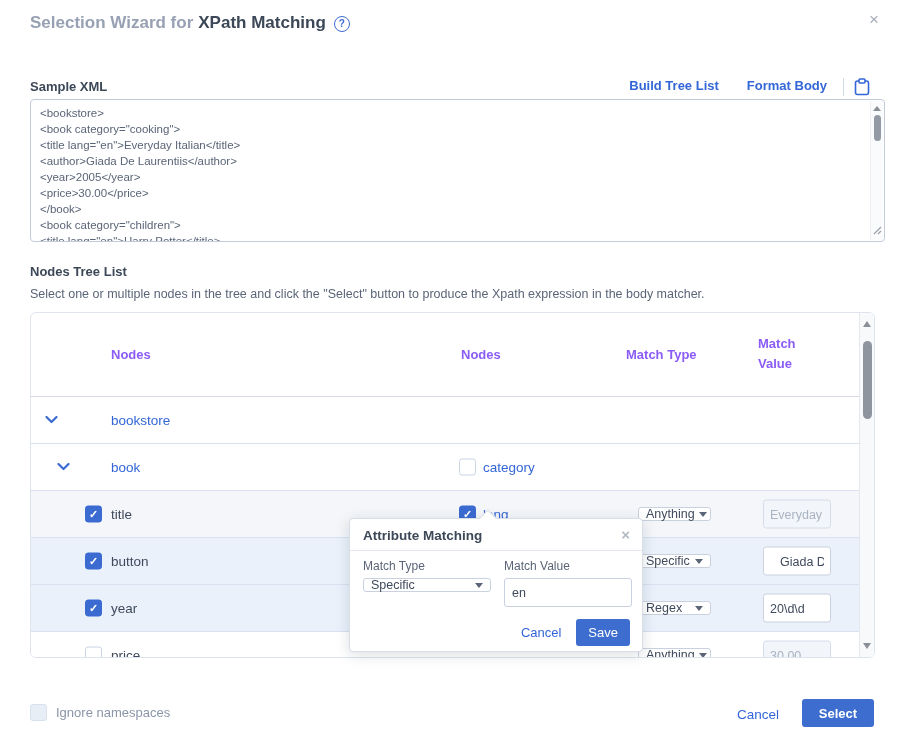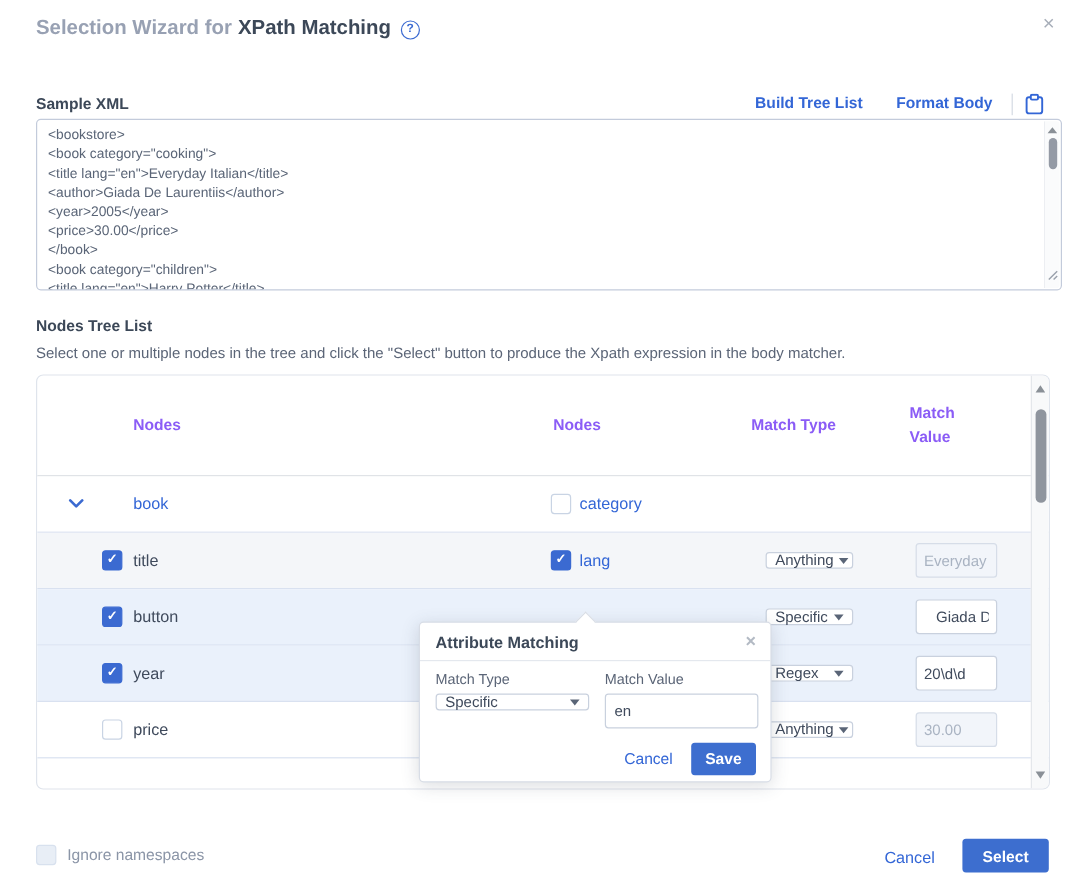--- a/index.html
+++ b/index.html
@@ -136,21 +136,21 @@
     width:128px; height:29px; border:1px solid #c9d1de; border-radius:3px;
     font-size:12.5px; color:#3f4a5c; padding:0 7px; outline:none;
     font-family:"Liberation Sans",sans-serif;
   }
   .popup .pfoot { display:flex; justify-content:flex-end; align-items:center; padding:12px 12px 0 0; }
   .popup .pfoot .blue-link { font-weight:normal; font-size:13px; margin-right:15px; }
   .btn-blue {
     background:#3d6ecf; color:#fff; border:none; border-radius:3px;
     font-family:"Liberation Sans",sans-serif; font-size:13px; cursor:pointer;
   }
-  .popup .btn-blue { padding:6px 12px;font-weight:bold; }
+  .popup .btn-blue { padding:6px 12px; }
 
   
   .foot-ns { left:30px; top:704px; display:flex; align-items:center; }
   .foot-ns .cb { margin-right:9px; }
   .foot-ns .nslabel { font-size:13px; color:#8b95a7; }
   .foot-cancel { left:737px; top:707px; font-weight:normal; font-size:13.5px; }
   .foot-select { left:802px; top:699px; width:72px; height:28px; font-weight:bold; }
 </style>
 </head>
 <body>
@@ -200,20 +200,28 @@
 <div class="abs tree-desc">Select one or multiple nodes in the tree and click the "Select" button to produce the Xpath expression in the body matcher.</div>
 
 <div class="treewrap">
   <div class="thead">
     <span style="left:80px">Nodes</span>
     <span style="left:430px">Nodes</span>
     <span style="left:595px">Match Type</span>
     <span style="left:727px; width:46px">Match Value</span>
   </div>
 
+  <div class="trow">
+    <span class="cell chev" style="left:14px">
+      <svg width="13" height="9" viewBox="0 0 13 9">
+          <path d="M1.5 1.5l5 5 5-5" stroke="#3b6ad1" stroke-width="2.2" fill="none" stroke-linecap="round" stroke-linejoin="round"></path>
+        </svg>
+    </span>
+    <span class="cell nodelabel blue" style="left:80px">bookstore</span>
+  </div>
 
   <div class="trow">
     <span class="cell chev" style="left:26px">
       <svg width="13" height="9" viewBox="0 0 13 9">
           <path d="M1.5 1.5l5 5 5-5" stroke="#3b6ad1" stroke-width="2.2" fill="none" stroke-linecap="round" stroke-linejoin="round"></path>
         </svg>
     </span>
     <span class="cell nodelabel blue" style="left:80px">book</span>
     <span class="cell cb" style="left:428px"></span>
     <span class="cell nodelabel blue" style="left:452px">category</span>

